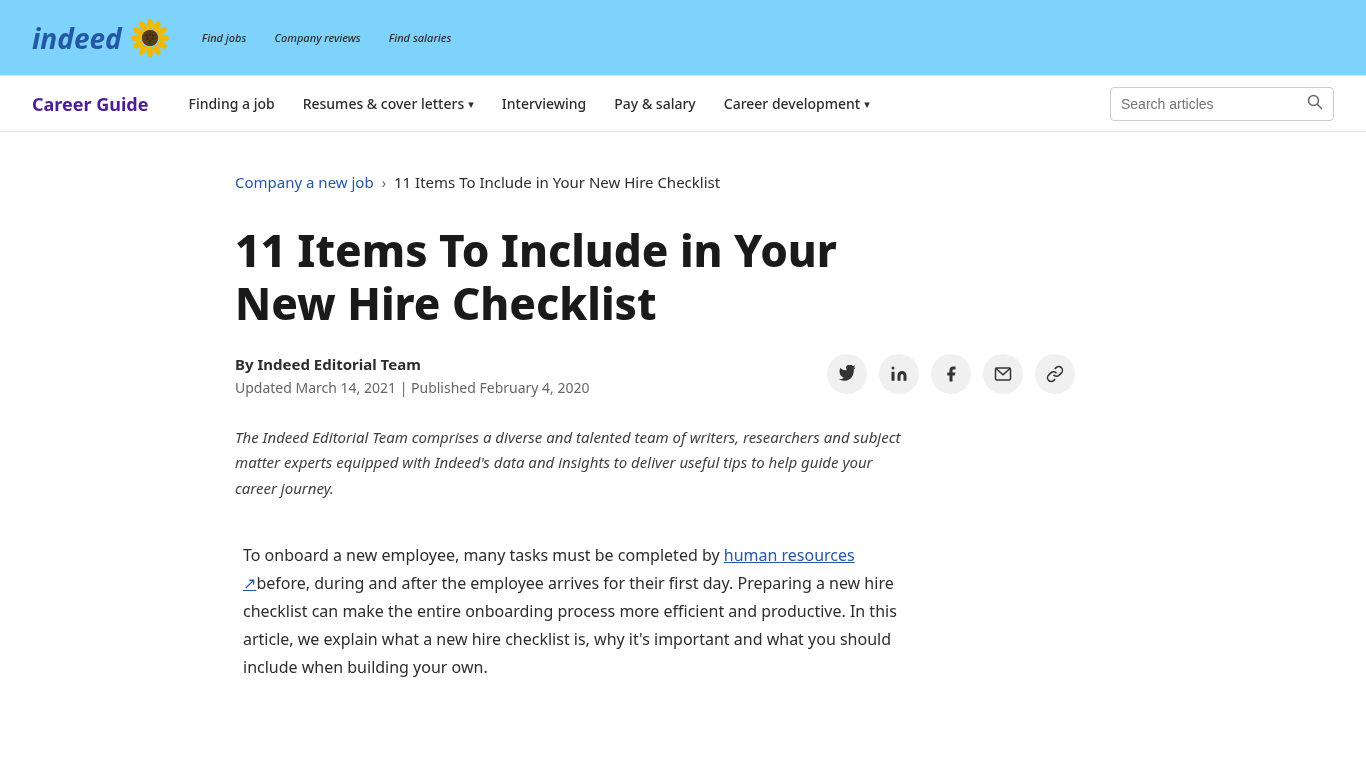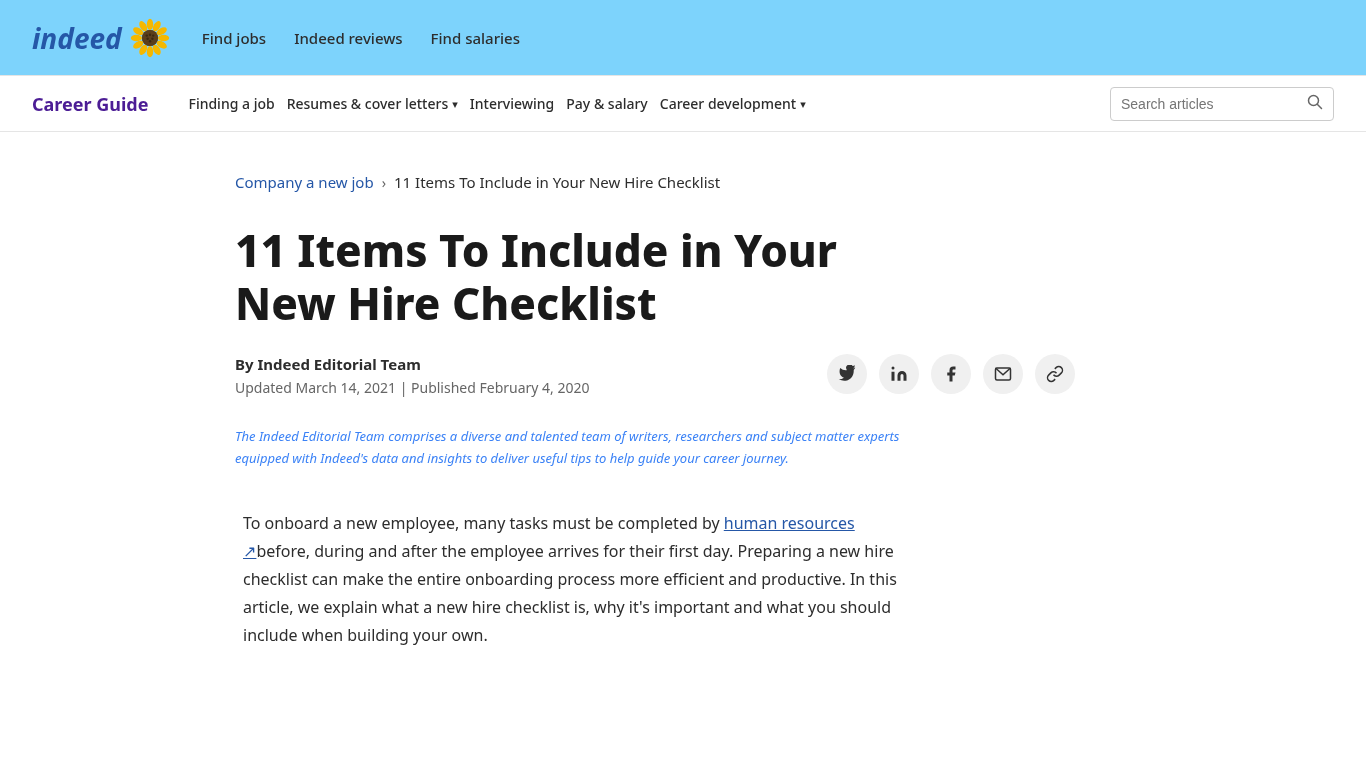--- a/index.html
+++ b/index.html
@@ -33,22 +33,23 @@
     }
     .top-nav-links {
       display: flex;
       gap: 28px;
       align-items: center;
       flex: 1;
     }
     .top-nav-links a {
       text-decoration: none;
       color: #2d2d2d;
-      font-size: 15px;
+      font-size: 11px;
       font-weight: 500;
+      font-style: italic;
     }
     .top-nav-right {
       display: flex;
       align-items: center;
       gap: 20px;
     }
     .top-nav-right a {
       text-decoration: none;
       color: #2d2d2d;
       font-size: 15px;
@@ -82,21 +83,21 @@
     .career-guide-title {
       font-size: 18px;
       font-weight: 700;
       color: #4c1d95;
       white-space: nowrap;
       margin-right: 8px;
     }
     .career-nav-links {
       display: flex;
       align-items: center;
-      gap: 12px;
+      gap: 28px;
       flex: 1;
     }
     .career-nav-links a {
       text-decoration: none;
       color: #2d2d2d;
       font-size: 14px;
       font-weight: 500;
       display: flex;
       align-items: center;
       gap: 4px;
@@ -199,23 +200,23 @@
       cursor: pointer;
       display: flex;
       align-items: center;
       justify-content: center;
       font-size: 16px;
       color: #333;
     }
 
     
     .editorial-note {
-      font-size: 13px;
+      font-size: 15px;
       font-style: italic;
-      color: #3b82f6;
+      color: #404040;
       line-height: 1.7;
       max-width: 680px;
       margin-bottom: 40px;
     }
 
     
     .article-body {
       font-size: 16px;
       line-height: 1.75;
       color: #2d2d2d;
@@ -262,21 +263,21 @@
         <circle cx="25" cy="21" r="1.5" fill="#3a2810"></circle>
         <circle cx="29" cy="22" r="1.5" fill="#3a2810"></circle>
         <circle cx="22" cy="26" r="1.5" fill="#3a2810"></circle>
         <circle cx="28" cy="26" r="1.5" fill="#3a2810"></circle>
         <circle cx="25" cy="29" r="1.5" fill="#3a2810"></circle>
       </svg>
     </a>
 
     <div class="top-nav-links">
       <a href="#">Find jobs</a>
-      <a href="#">Indeed reviews</a>
+      <a href="#">Company reviews</a>
       <a href="#">Find salaries</a>
     </div>
 
   </div>
 </nav>
 
 <nav>
   <div class="career-nav">
     <span class="career-guide-title">Career Guide</span>
 

